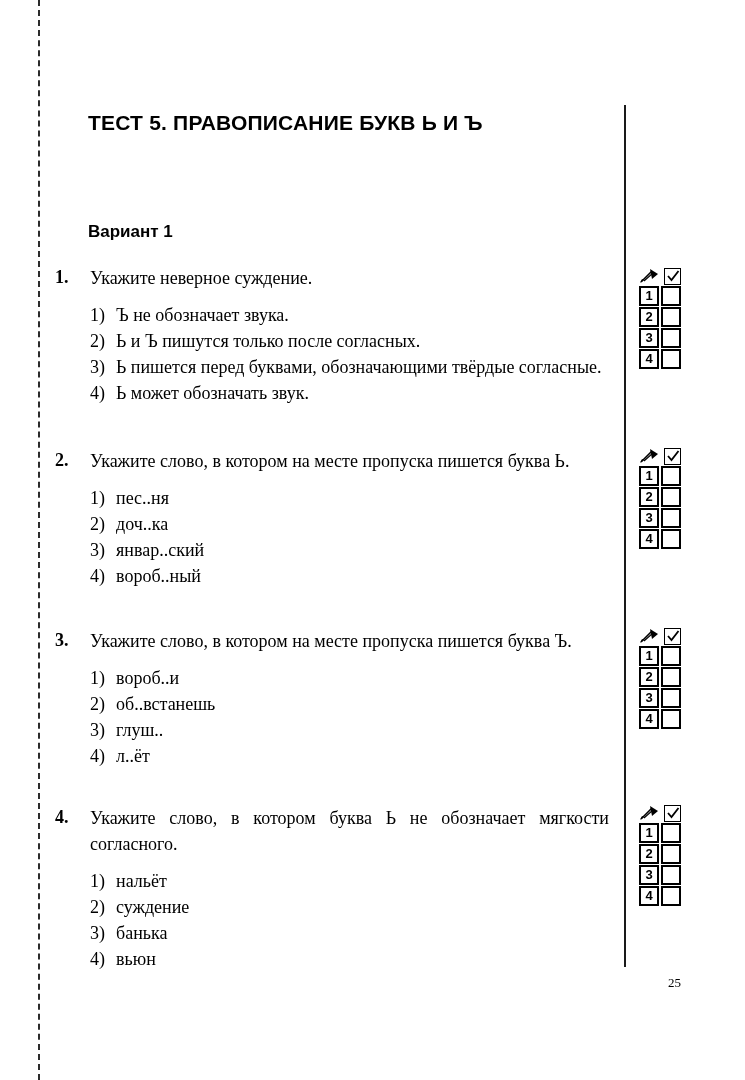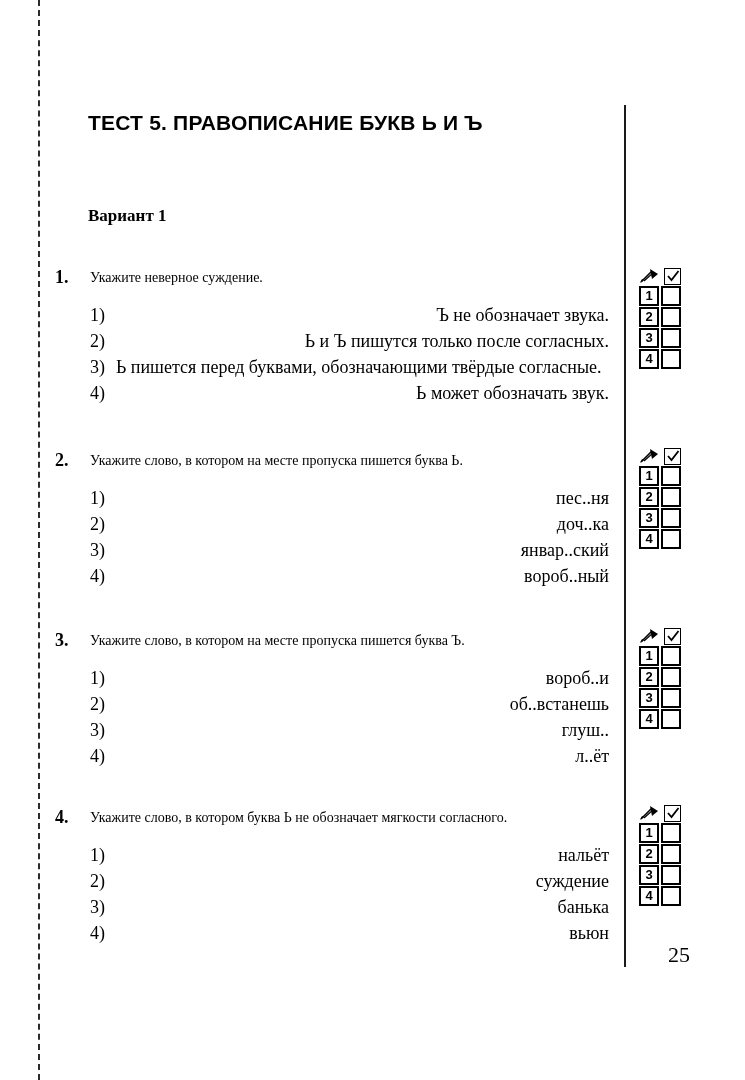--- a/index.html
+++ b/index.html
@@ -54,22 +54,22 @@
     font-family: "Liberation Sans", sans-serif;
     font-weight: bold;
     font-size: 21px;
     letter-spacing: 0.2px;
     line-height: 26px;
   }
 
   .variant-label {
     position: absolute;
     left: 88px;
-    top: 206px;
-    font-family: Liberation Serif, serif;
+    top: 222px;
+    font-family: Liberation Sans, sans-serif;
     font-weight: bold;
     font-size: 17px;
   }
 
   
   .question {
     position: absolute;
     left: 55px;
     width: 560px;
   }
@@ -82,21 +82,21 @@
     left: 0;
     top: 0;
     width: 30px;
     font-family: "Liberation Serif", serif;
     font-weight: bold;
     font-size: 18px;
     line-height: 24px;
   }
   .q-text {
     margin-left: 35px;
-    font-size: 14px;
+    font-size: 18px;
     line-height: 26px;
     text-align: justify;
     text-justify: inter-word;
     padding-right: 6px;
     hyphens: manual;
   }
   .q-options {
     margin-top: 11px;
     margin-left: 35px;
   }
@@ -111,21 +111,21 @@
     margin-top: 0px;
   }
   .opt-num {
     position: absolute;
     left: 0;
     top: 0;
     width: 24px;
   }
   .opt-text {
     display: block;
-    text-align: right;
+    text-align: left;
     padding-right: 6px;
   }
   .opt.wrap .opt-text {
     text-align: justify;
   }
 
   
   .answer-grid {
     position: absolute;
     left: 639px;
@@ -178,22 +178,22 @@
     height: 20px;
     border: 2.2px solid #000;
     box-sizing: border-box;
     background: #fff;
   }
 
   
   .page-num {
     position: absolute;
     left: 668px;
-    top: 942px;
-    font-size: 22px;
+    top: 975px;
+    font-size: 13px;
     font-family: "Liberation Serif", serif;
   }
 </style>
 </head>
 <body>
 
 <div class="sheet">
 
   <div class="cut-line"></div>
 

